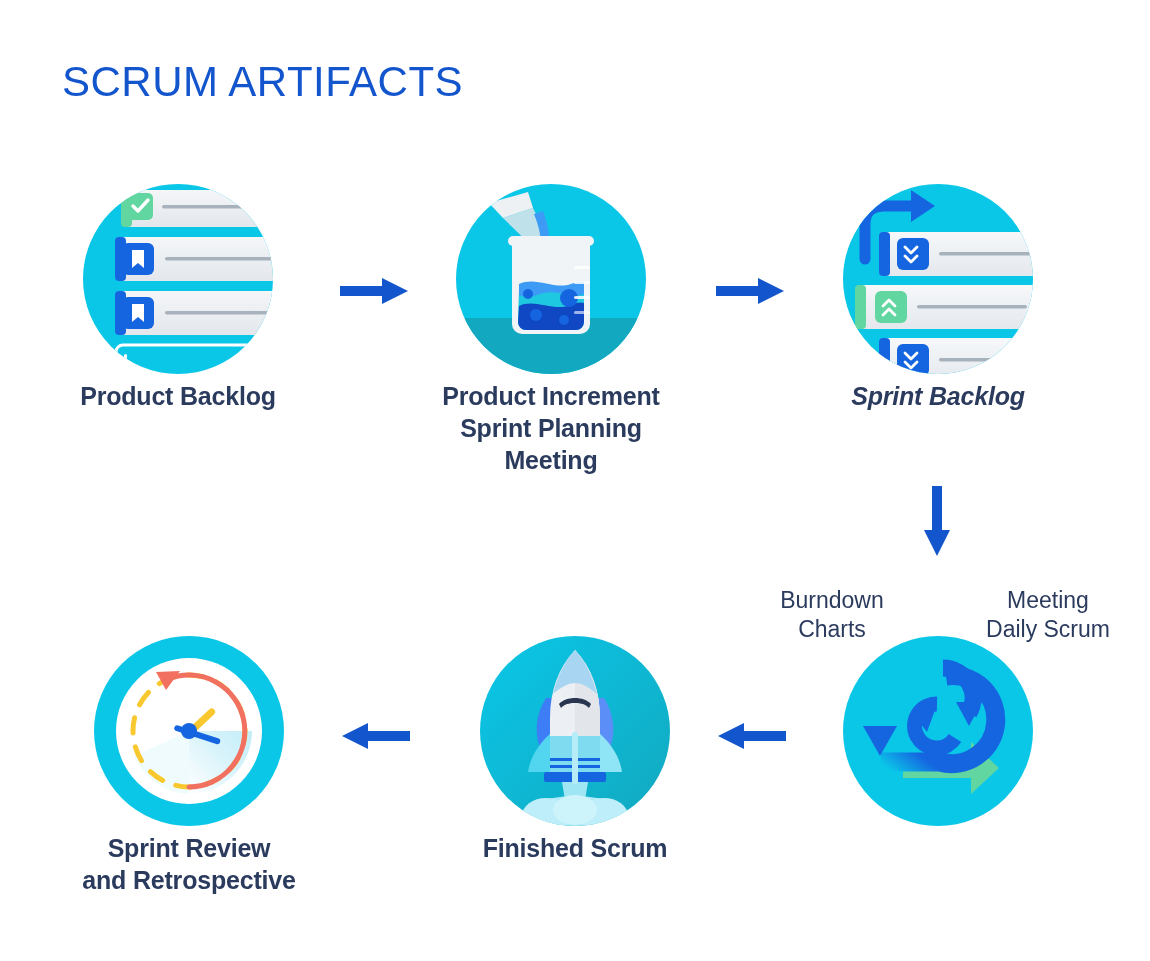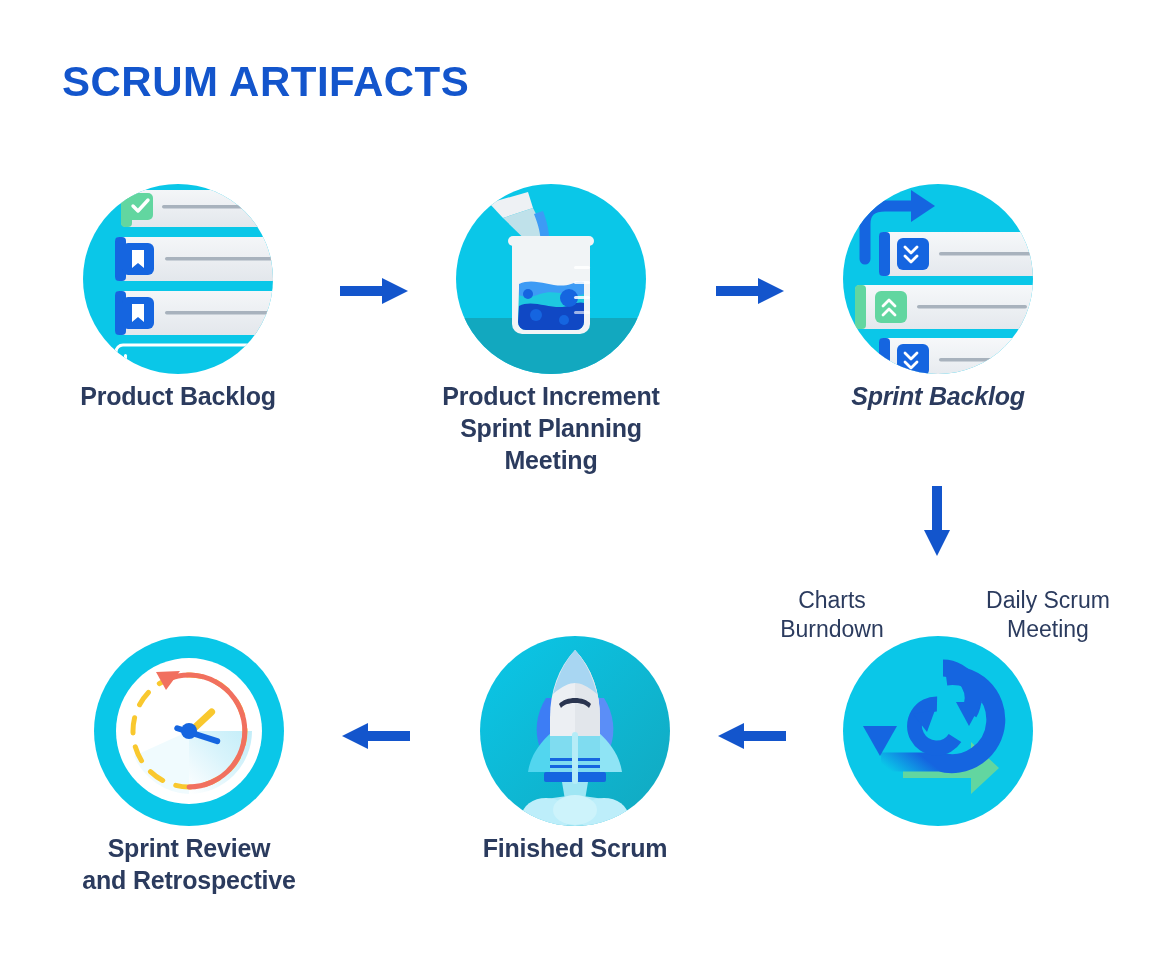--- a/index.html
+++ b/index.html
@@ -13,21 +13,21 @@
     height: 961px;
     position: relative;
     font-family: "Liberation Sans", sans-serif;
     overflow: hidden;
   }
   #page-title {
     position: absolute;
     left: 62px;
     top: 58px;
     font-size: 42px;
-    font-weight: bold;
+    font-weight: normal;
     letter-spacing: 0.5px;
     color: #1355cc;
     font-family: "Liberation Sans", sans-serif;
   }
 
   .node {
     position: absolute;
     width: 260px;
     text-align: center;
   }
@@ -311,26 +311,26 @@
       <circle cx="95" cy="95" r="8" fill="#1565e0"></circle>
     </svg>
   </div>
   <div class="node-label">
     <div>Sprint Review</div>
     <div>and Retrospective</div>
   </div>
 </div>
 
 <div class="side-label" id="label-burndown">
+  <div>Burndown</div>
   <div>Charts</div>
-  <div>Burndown</div>
 </div>
 <div class="side-label" id="label-daily">
+  <div>Meeting</div>
   <div>Daily Scrum</div>
-  <div>Meeting</div>
 </div>
 
 <div class="arrow" id="arrow-1">
   <svg width="70" height="32" viewBox="0 0 70 32">
     <rect x="0" y="11" width="46" height="10" fill="#1355cc"></rect>
     <path d="M42 3 L68 16 L42 29 z" fill="#1355cc"></path>
   </svg>
 </div>
 <div class="arrow" id="arrow-2">
   <svg width="70" height="32" viewBox="0 0 70 32">

